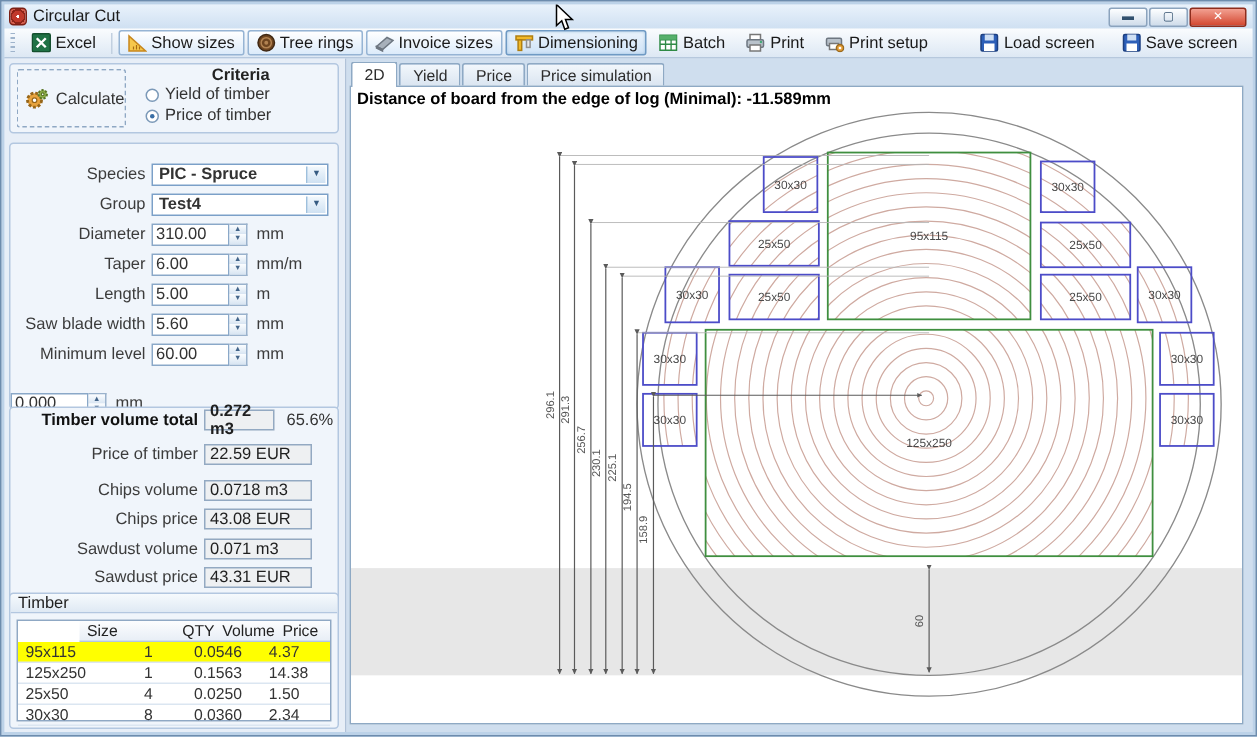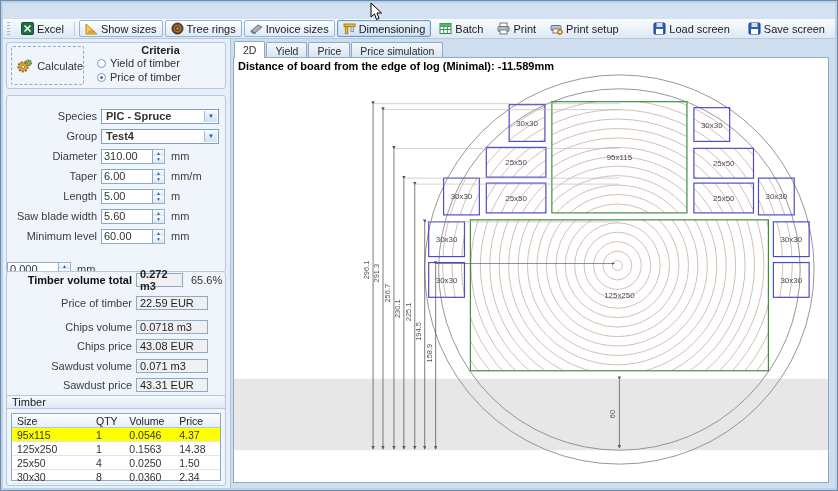--- a/index.html
+++ b/index.html
@@ -87,21 +87,21 @@
   
   .box4 { top:356px; bottom:2px; padding:0; overflow:hidden; }
   .tim-head { height:13px; background:linear-gradient(#f6fafd,#dfe9f4);
     border-bottom:1px solid #b3c7e0; padding-left:5px; color:#222;
     display:flex; align-items:center; border-radius:3px 3px 0 0; }
   .ttable { position:absolute; left:4px; right:4px; top:17px; bottom:4px;
     border:1px solid #8fa8c4; background:#fff; font-size:10.5px; }
   .trow { display:grid; grid-template-columns:38% 16% 24% 22%; height:14px;
     align-items:center; border-bottom:1px solid #dbe6f1; }
   .trow > div { padding-left:5px; }
-  .trow.head { background:linear-gradient(#fcfdfe,#e8eef6); border-bottom:1px solid #b3c7e0; color:#222; }
+  .trow.head { background:linear-gradient(#fcfdfe,#e8eef6); border-bottom:1px solid #b3c7e0; color:#222;margin-left:41px; }
   .trow.selected { background:#ffff00; }
 
   
   .main-panel { position:relative; flex:1; background:#cfdeee; }
   .tabs { position:absolute; left:2px; top:2px; right:0; height:17px; display:flex;
     align-items:flex-end; gap:1px; padding-left:1px; }
   .tab { height:16px; padding:2px 8px 0; border:1px solid #8ea9c4; border-bottom:none;
     border-radius:2px 2px 0 0; background:linear-gradient(#f2f7fc,#d9e4f0);
     color:#2c2c2c; font-size:10.5px; }
   .tab.active { background:#fff; height:17px; position:relative; z-index:2; font-weight:normal; }
@@ -112,20 +112,29 @@
   #diagram { position:absolute; inset:0; width:100%; height:100%; }
 
   
   .cursor { position:absolute; left:370px; top:3px; z-index:99; pointer-events:none; }
 </style>
 </head>
 <body>
 
 <div class="window">
 
+  <div class="titlebar">
+    <div class="app-icon"></div>
+    <div class="title">Circular Cut</div>
+    <div class="winbtns">
+      <div class="winbtn">▬</div>
+      <div class="winbtn">▢</div>
+      <div class="winbtn close">✕</div>
+    </div>
+  </div>
 
   <div class="toolbar">
     <div class="grip"></div>
     <div class="tbtn">
       <svg class="ticon" viewBox="0 0 13 13">
           <rect x="0.5" y="0.5" width="12" height="12" rx="1" fill="#1f7145" stroke="#14502f"></rect>
           <path d="M3.5 3.5 L9.5 9.5 M9.5 3.5 L3.5 9.5" stroke="#fff" stroke-width="1.6"></path>
         </svg>
       <span>Excel</span>
     </div>

